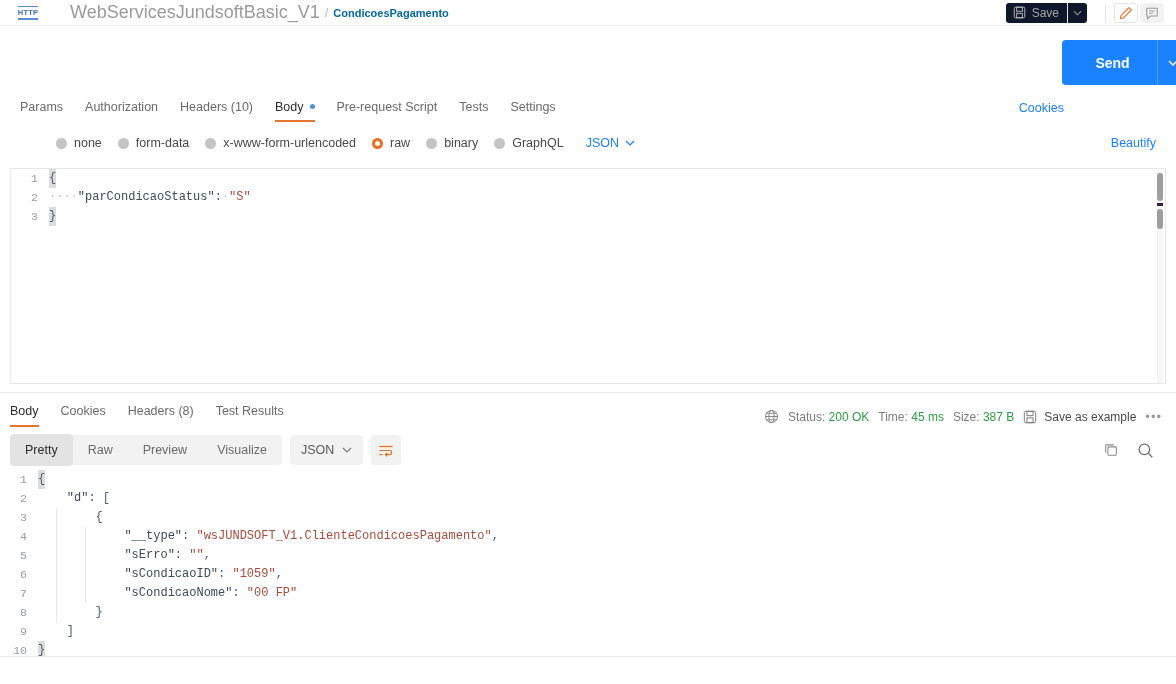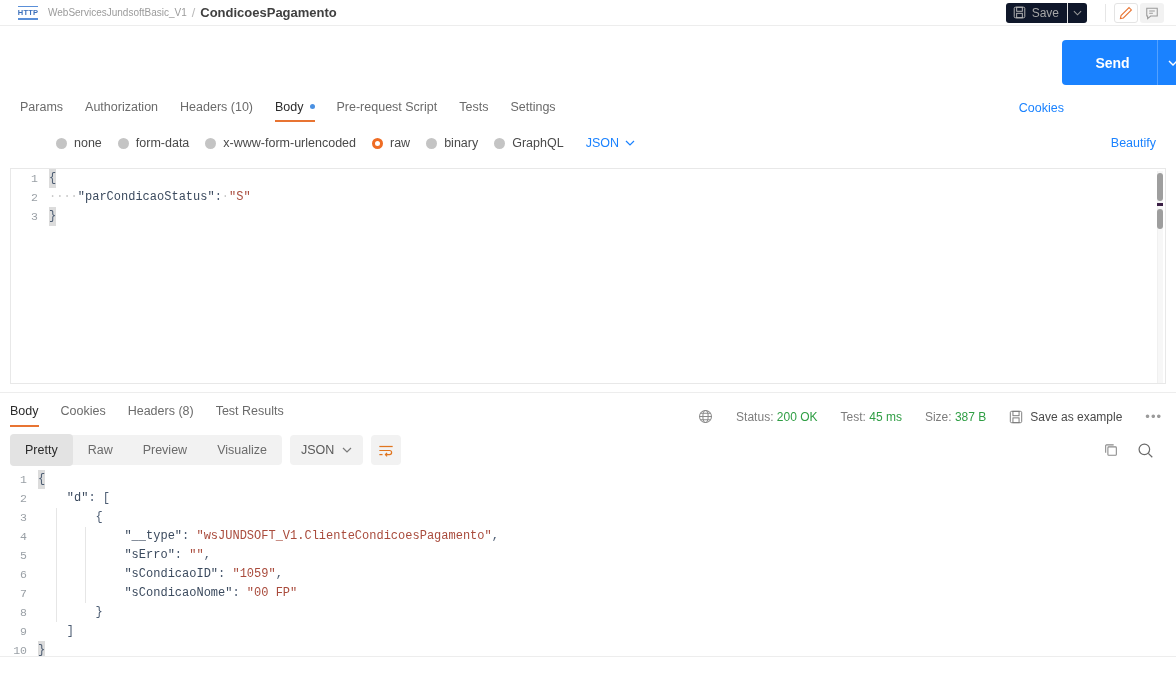--- a/index.html
+++ b/index.html
@@ -26,23 +26,23 @@
     display:flex; align-items:center; justify-content:center;
   }
   .http-icon .bar { position:absolute; left:0; width:20px; height:1.5px; background:#5a8fd8;}
   .http-icon .bar.t { top:0; }
   .http-icon .bar.b { bottom:0; }
   .http-icon .txt {
     font-family:"Liberation Sans", sans-serif;
     font-size:7.5px; font-weight:700; color:#3b6fbb; letter-spacing:.2px;
     line-height:14px;
   }
-  .crumb-parent { font-size:10px; color:#9b9b9b; }
+  .crumb-parent { font-size:18px; color:#9b9b9b;margin-left:22px; }
   .crumb-sep { font-size:12.5px; color:#b9b9b9; margin:0 5px; }
-  .crumb-current { font-size:13px; color:#404040; font-weight:700; }
+  .crumb-current { font-size:11px; color:#0369a1; font-weight:700; }
 
   .topbar-right { margin-left:auto; display:flex; align-items:center; height:26px; }
   .save-group {
     display:flex; align-items:center; height:20px;
     background:#0f172a; border-radius:3px; margin-right:10px;
   }
   .save-btn { display:flex; align-items:center; padding:0 8px 0 7px; height:20px; }
   .save-btn .lbl { font-size:12px; color:#a6a6a6; margin-left:6px; }
   .save-caret {
     height:20px; width:20px; display:flex; align-items:center; justify-content:center;
@@ -164,21 +164,21 @@
   .resp-tab {
     position:relative; height:30px; display:flex; align-items:center;
     margin-right:22px; font-size:12.5px; color:#6b6b6b; padding-bottom:3px;
   }
   .resp-tab:first-child { margin-left:10px; }
   .resp-tab.active { color:#2b2b2b; }
   .resp-tab.active::after {
     content:""; position:absolute; left:0; right:0; bottom:0; height:2px; background:#e87432;
   }
   .resp-meta {
-    margin-left:auto; margin-right:14px; display:flex; align-items:center; gap:23px;
+    margin-left:auto; margin-right:14px; display:flex; align-items:center; gap:9px;
     font-size:12px; color:#7d7d7d; padding-bottom:3px;
   }
   .meta-val { color:#2f9e44; font-weight:400; }
   .save-example { display:flex; align-items:center; gap:7px; color:#4a4a4a; font-size:12px;}
   .dots3 { letter-spacing:1px; color:#9a9a9a; font-size:13px; }
 
   
   .resp-toolbar {
     position:absolute; top:434px; left:0; width:1176px; height:32px;
     display:flex; align-items:center;
@@ -384,21 +384,21 @@
           <circle cx="8" cy="8" r="6.4"></circle>
             <ellipse cx="8" cy="8" rx="2.8" ry="6.4"></ellipse>
           <path d="M1.7 8h12.6M2.6 4.6h10.8M2.6 11.4h10.8"></path>
         </svg>
       </span>
       <span>
         <span>Status:</span>
         <span class="meta-val">200 OK</span>
       </span>
       <span>
-        <span>Test:</span>
+        <span>Time:</span>
         <span class="meta-val">45 ms</span>
       </span>
       <span>
         <span>Size:</span>
         <span class="meta-val">387 B</span>
       </span>
       <span class="save-example">
         <span>
           <svg width="14" height="14" viewBox="0 0 16 16" fill="none" stroke="#7a7a7a" stroke-width="1.1">
             <rect x="1.5" y="1.5" width="13" height="13" rx="1.5"></rect>

